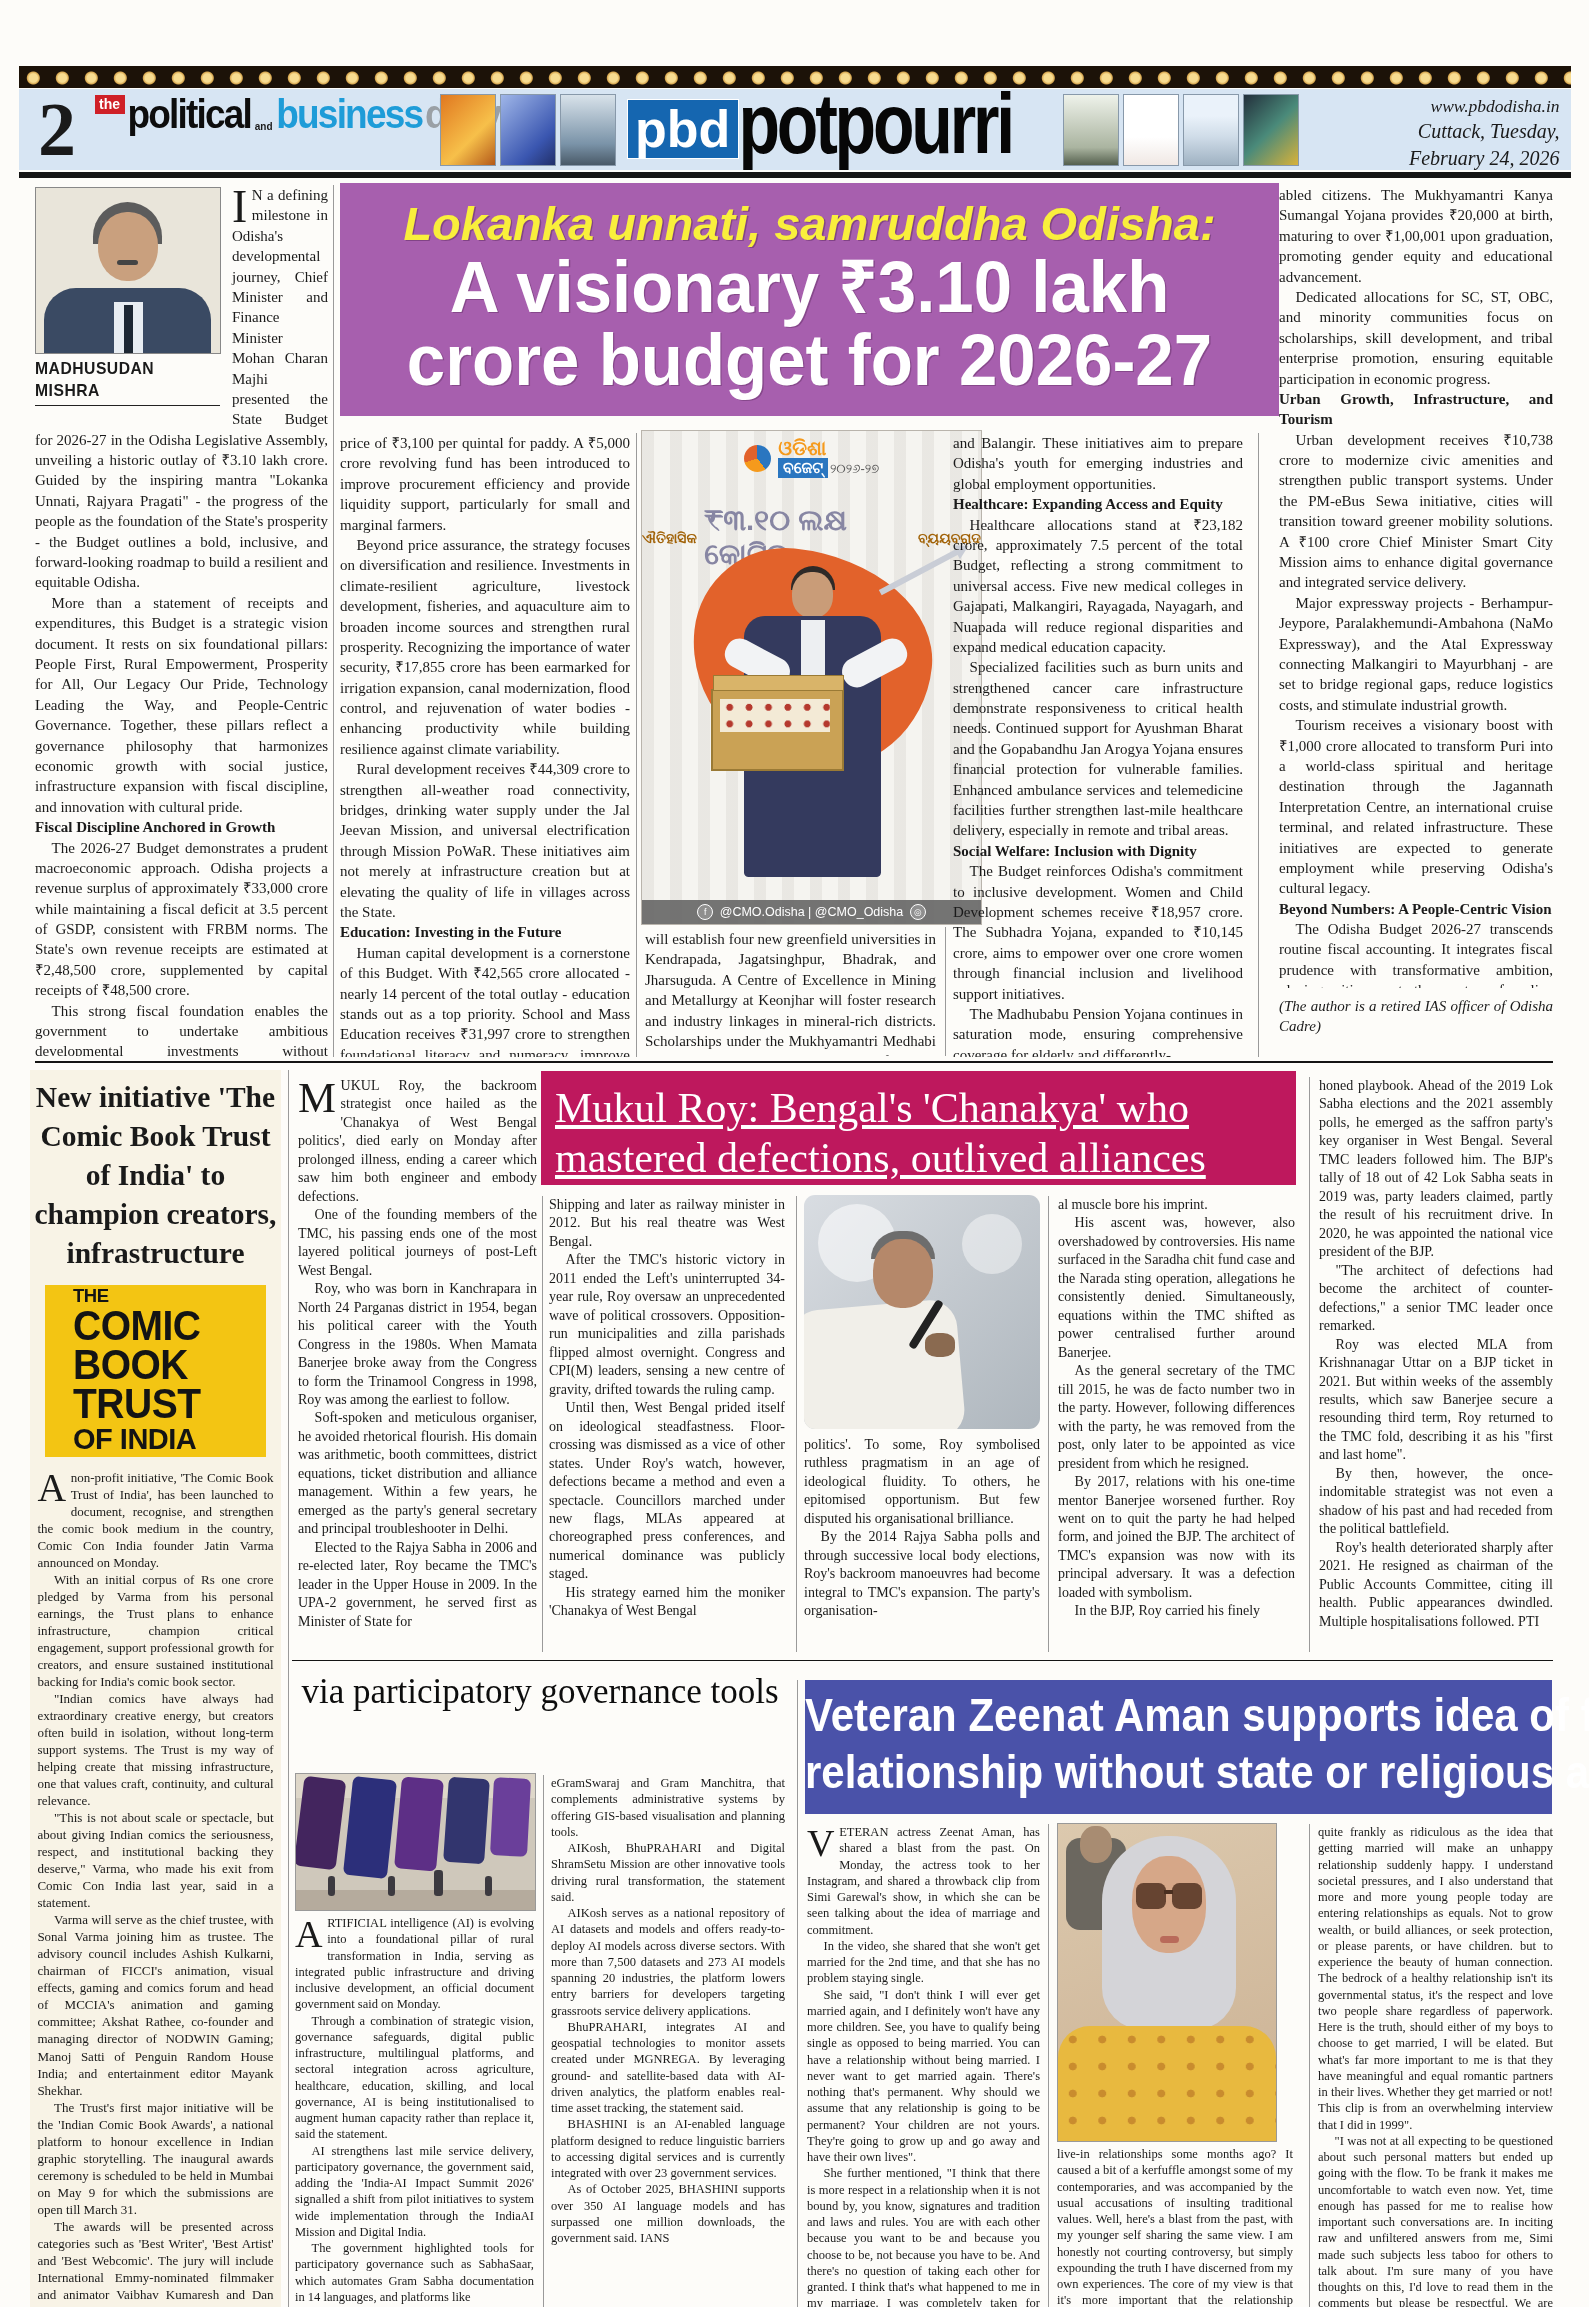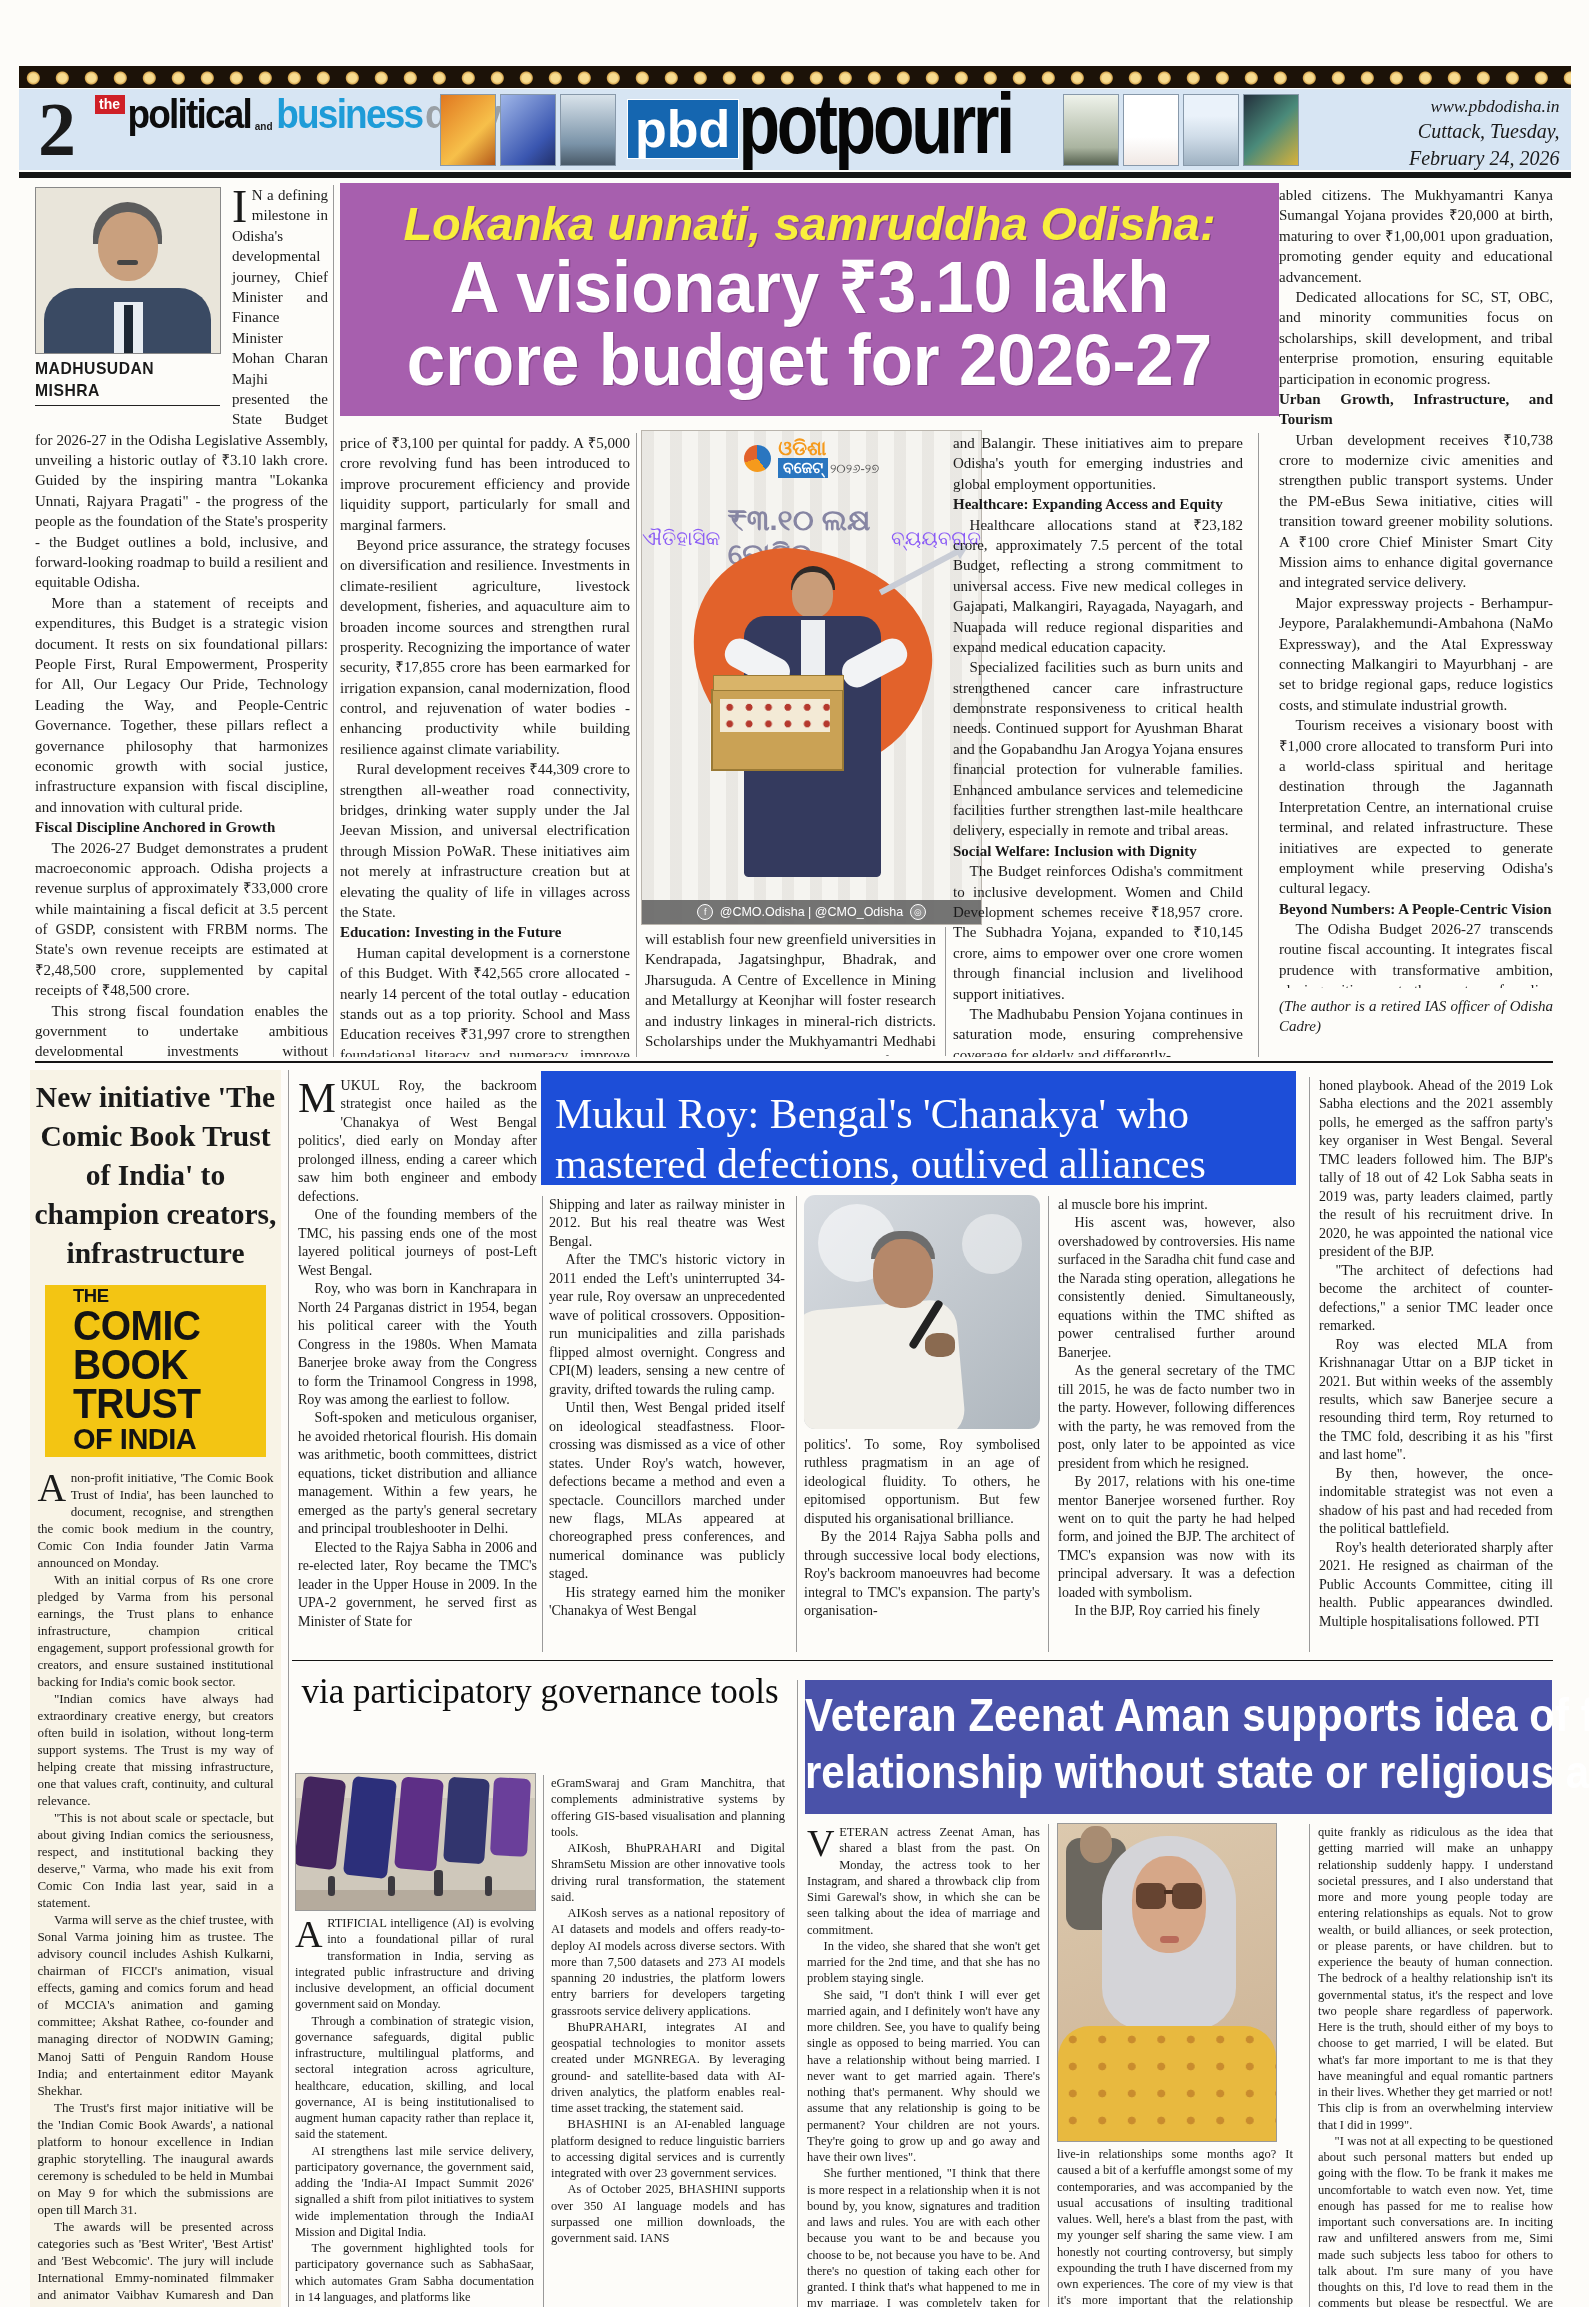--- a/index.html
+++ b/index.html
@@ -61,21 +61,21 @@
   #info .sky{position:absolute;inset:0;background:repeating-linear-gradient(90deg,rgba(180,175,168,.18) 0 12px,rgba(0,0,0,0) 12px 28px);}
   .infoLogoRow{position:absolute;top:7.4px;left:0;width:100%;text-align:center;font-family:"Liberation Sans",sans-serif;}
   .infoCircle{display:inline-block;width:27px;height:27px;border-radius:50%;vertical-align:middle;
     background:conic-gradient(#2a76c0 0 40%,#f59a1c 40% 70%,#e2622b 70% 100%);margin-right:5.5px;}
   .odLogo1{display:inline-block;vertical-align:middle;text-align:left;}
   .odLogo1 .l1{color:#f59a1c;font-weight:900;font-size:20px;line-height:1;}
   .odLogo1 .l2{color:#fff;background:#2a76c0;font-weight:900;font-size:15.7px;padding:0.9px 4.6px;display:inline-block;}
   .odLogo1 .l3{color:#555;font-size:13px;}
   .infoHead{position:absolute;top:73px;left:0;width:100%;display:flex;justify-content:center;align-items:center;gap:7.4px;
     font-family:"Liberation Sans",sans-serif;}
-  .odSmall{color:#8b5cf6;font-weight:normal;font-size:20px;}
+  .odSmall{color:#a16207;font-weight:bold;font-size:14px;}
   .odBig{color:#8786a3;font-weight:900;font-size:29px;}
   .map{position:absolute;left:50px;top:120px;width:240px;height:217px;background:#e2622b;
     border-radius:38% 62% 45% 55%/42% 48% 52% 58%;transform:rotate(6deg);}
   .arrow{position:absolute;right:18.5px;top:138px;width:88px;height:5.5px;background:#c9cdd6;transform:rotate(-28deg);}
   .arrow:after{content:"";position:absolute;right:-12px;top:-5.5px;border-left:14px solid #c9cdd6;
     border-top:8.3px solid rgba(0,0,0,0);border-bottom:8.3px solid rgba(0,0,0,0);}
   .cmHair{position:absolute;left:149px;top:135px;width:44px;height:24px;background:#2e2a28;border-radius:22px 22px 0 0;}
   .cmHead{position:absolute;left:150px;top:141px;width:41px;height:46px;background:#c99c78;border-radius:46%;}
   .cmTorso{position:absolute;left:102px;top:185px;width:137px;height:261px;background:#343a5e;border-radius:21px 21px 4.6px 4.6px;}
   .cmShirtV{position:absolute;left:159px;top:189px;width:24px;height:69px;background:#edeff2;}
@@ -92,21 +92,21 @@
   
   #comicPanel{background:#f8f3e6;}
   #comicHead{font-size:29.5px;font-weight:bold;text-align:center;line-height:1.32;padding:8.3px 3.7px 3.7px 3.7px;}
   #comicLogo{width:221px;height:172px;margin:8.3px auto 12px auto;background:#f3c513;
     font-family:"Liberation Sans",sans-serif;font-weight:900;color:#141414;
     display:flex;flex-direction:column;justify-content:center;padding-left:28px;box-sizing:border-box;letter-spacing:-0.5px;}
   #comicLogo .s{font-size:18.5px;line-height:1.05;}
   #comicLogo .b{font-size:39px;line-height:1.0;transform:scaleY(1.08);transform-origin:left;}
   #comicLogo .m{font-size:29px;line-height:1.15;}
   
-  #mukulBox{background:#1d4ed8;color:#fff;padding:18px 14px;box-sizing:border-box;}
+  #mukulBox{background:#be185d;color:#fff;padding:12px 14px;box-sizing:border-box;text-decoration:underline;}
   #mukulBox .l{font-size:42px;line-height:1.2;white-space:nowrap;}
   .mphoto{background:linear-gradient(135deg,#d9dde2,#aeb6bd);border-radius:11px;overflow:hidden;}
   .mflag1{position:absolute;left:14px;top:9.2px;width:78px;height:78px;border-radius:50%;background:rgba(255,255,255,.55);}
   .mflag2{position:absolute;right:18.5px;top:18.5px;width:60px;height:60px;border-radius:50%;background:rgba(255,255,255,.45);}
   .mkurta{position:absolute;left:-9.2px;bottom:-14px;width:166px;height:138px;background:#f1efe9;border-radius:28px;transform:rotate(-5deg);}
   .mhead{position:absolute;left:69px;top:44px;width:60px;height:69px;background:#b5886a;border-radius:46%;}
   .mhair{position:absolute;left:67px;top:36px;width:64px;height:28px;background:#6d6d6d;border-radius:28px 28px 0 0;}
   .mmic{position:absolute;left:118px;top:102px;width:8.3px;height:55px;background:#222;transform:rotate(32deg);border-radius:3.7px;}
   .mhand{position:absolute;left:121px;top:138px;width:29.5px;height:24px;background:#8a6a50;border-radius:40%;}
   

